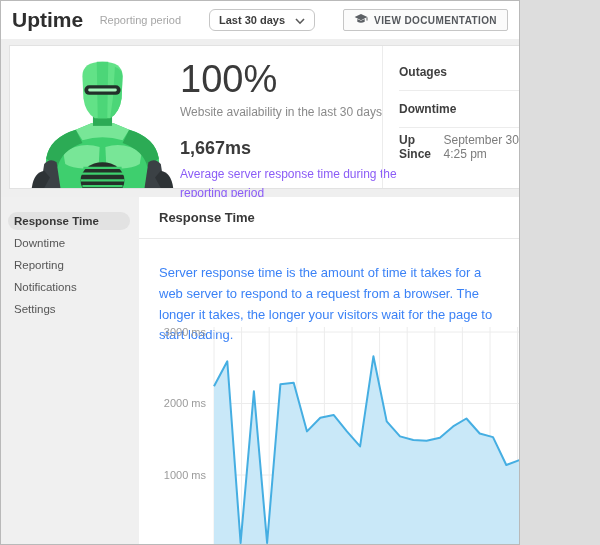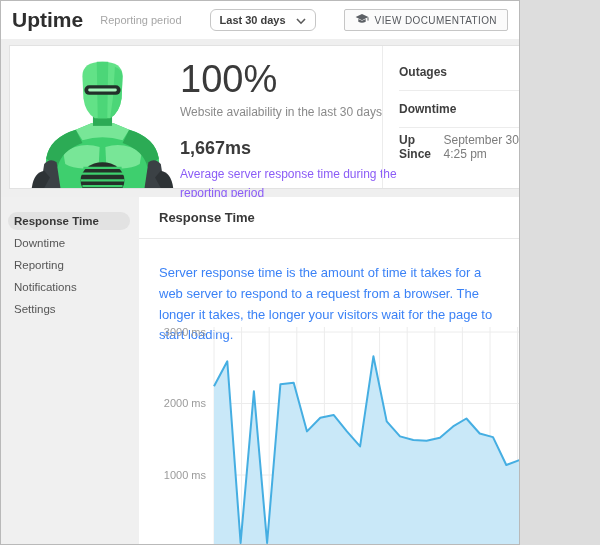--- a/index.html
+++ b/index.html
@@ -19,21 +19,21 @@
   .period-label{ font-size:11px; color:#a6a6a6; }
   .dropdown{
     height:22px; border:1px solid #c6c6c6; border-radius:6px; background:#fff;
     display:flex; align-items:center; gap:10px; padding:0 9px; cursor:pointer;
   }
   .dropdown .val{ font-size:11px; font-weight:700; color:#3c3c3c; }
   .doc-btn{
     height:22px; border:1px solid #c6c6c6; border-radius:2px; background:#fbfbfb;
     display:flex; align-items:center; gap:6px; padding:0 10px; cursor:pointer;
   }
-  .doc-btn .lbl{ font-size:10px; font-weight:400; letter-spacing:.4px; color:#55585d; }
+  .doc-btn .lbl{ font-size:10px; font-weight:700; letter-spacing:.4px; color:#55585d; }
   
   .card{
     position:absolute; left:8px; top:44px; width:584px; height:144px;
     background:#fff; border:1px solid #e2e2e2;
   }
   .robot{ position:absolute; left:20px; top:13px; width:145px; height:129px; }
   .mid-stats{ position:absolute; left:170px; top:14px; width:200px; }
   .pct{ font-size:38px; font-weight:400; color:#3a3a3a; line-height:1; }
   .pct-cap{ font-size:12px; color:#8a8a8a; margin-top:7px; white-space:nowrap; }
   .ms{ font-size:18px; font-weight:700; color:#3a3a3a; margin-top:19px; }

